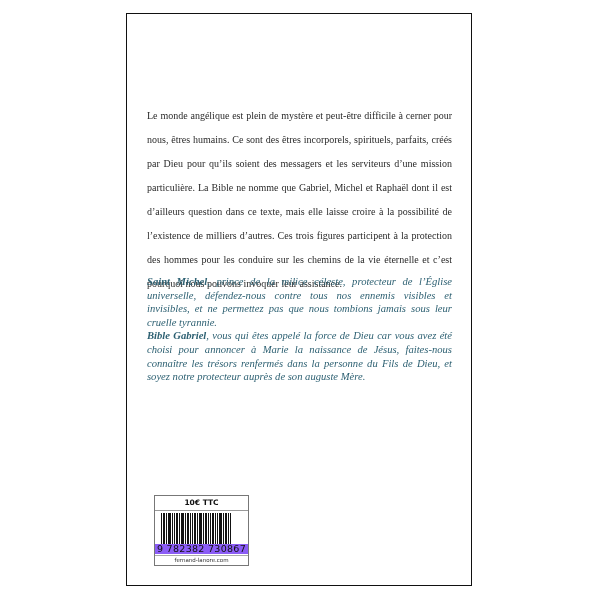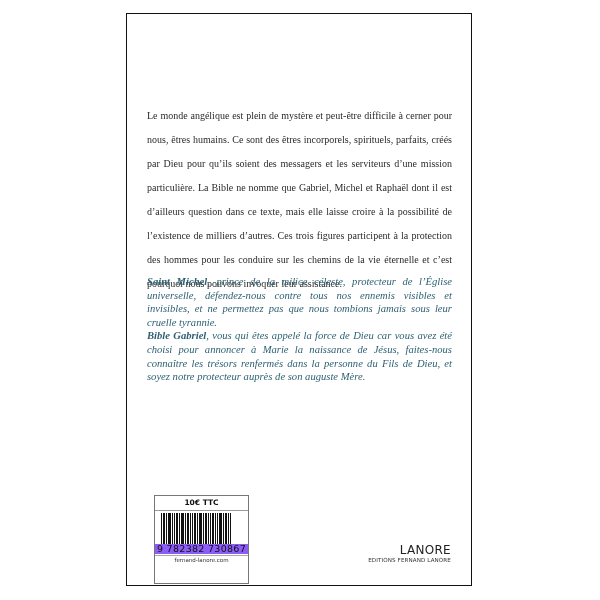--- a/index.html
+++ b/index.html
@@ -22,21 +22,21 @@
       line-height: 24px; color: #2a2a2a; text-align: justify;
     }
     .prayers {
       position: absolute; left: 20px; width: 305px; top: 261px;
       font-family: "Liberation Serif", serif; font-style: italic;
       font-size: 10.6px; line-height: 13.6px; color: #2d6072; text-align: justify;
     }
     .prayers p { margin: 0; }
     .prayers .name { font-weight: bold; }
     .barcode-box {
-      position: absolute; left: 27px; top: 481px; width: 95px; height: 89px;
+      position: absolute; left: 27px; top: 481px; width: 95px; height: 71px;
       border: 1px solid #777; box-sizing: border-box; background: #fff;
       font-family: "DejaVu Sans", sans-serif;
     }
     .price {
       height: 14px; border-bottom: 1px solid #999; text-align: center;
       font-size: 7.5px; font-weight: bold; line-height: 14px; color: #111;
     }
     .bars {
       position: relative; margin: 2px 6px 0 6px; height: 34px;
       display: flex; align-items: stretch;
@@ -98,17 +98,13 @@
         <span style="width:3px"></span>
         <span style="width:1px"></span>
         <span style="width:2px"></span>
         <span style="width:1px"></span>
         <span style="width:1px"></span>
     </div>
     <div class="isbn">9 782382 730867</div>
     <div class="site">fernand-lanore.com</div>
   </div>
 
-  <div class="publisher">
-    <div class="logo">LANORE</div>
-    <div class="sub">EDITIONS FERNAND LANORE</div>
-  </div>
 </div>
 
 </body></html>

